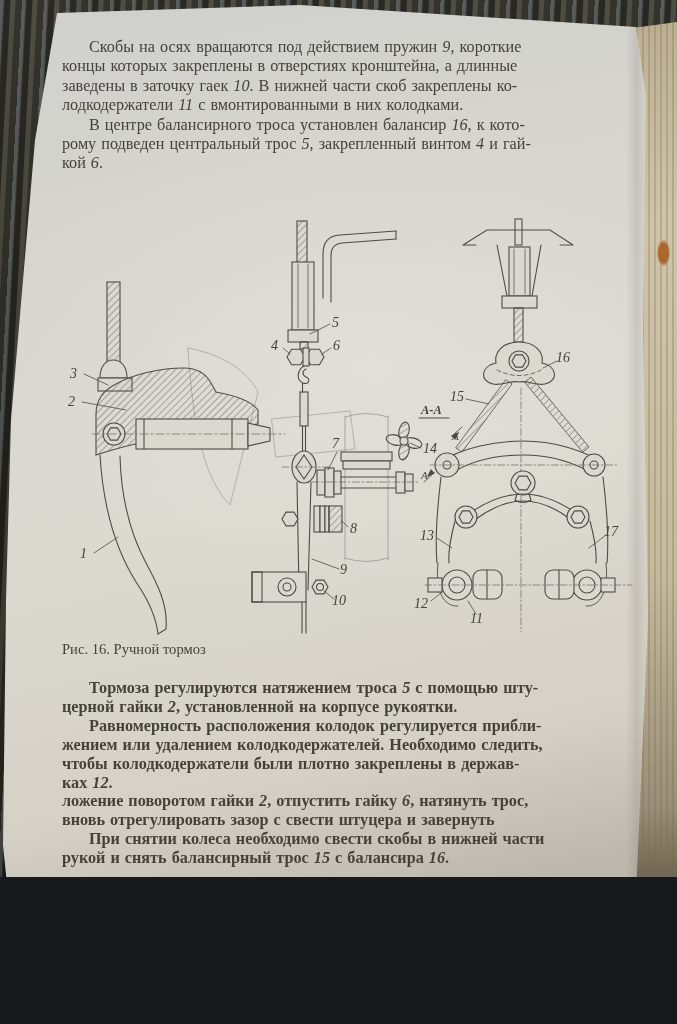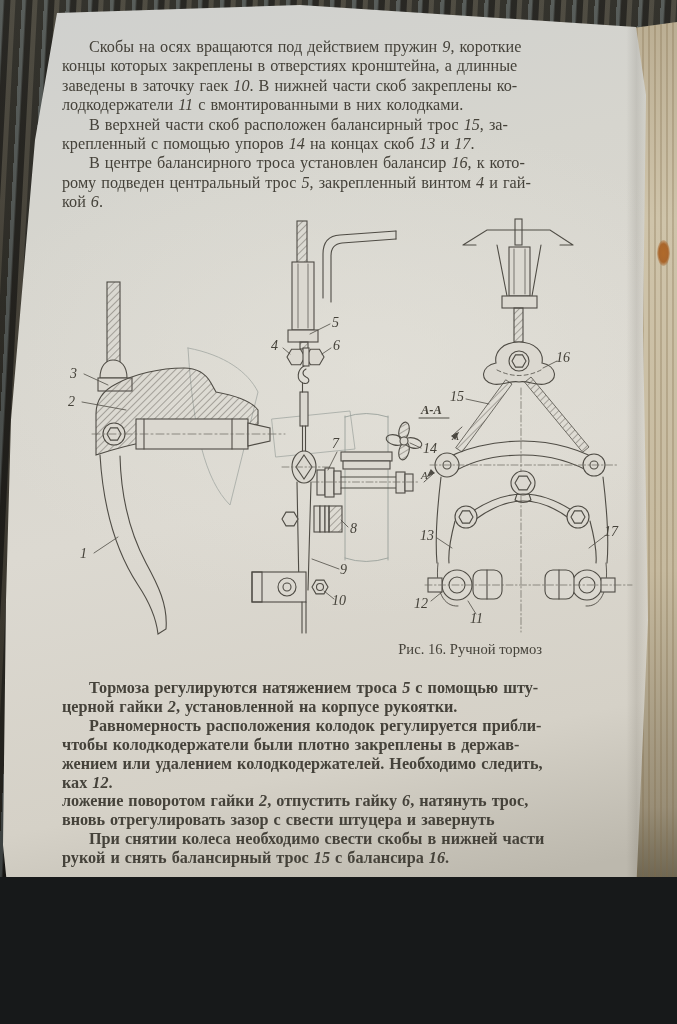--- a/index.html
+++ b/index.html
@@ -38,21 +38,21 @@
   .textblock{position:absolute;left:62px;width:578px;color:#45423a;
              font-size:16.2px;line-height:19.4px;word-spacing:1px;}
   .textblock.bottom{line-height:18.9px;font-weight:bold;}
   .para{margin:0;}
   .tline{text-align:justify;white-space:nowrap;}
   .tline::after{content:"";display:inline-block;width:100%;height:0;}
   .tline.lastline{white-space:normal;}
   .tline.lastline::after{content:none;}
   .tline.indent{text-indent:27px;}
   .tline em{font-style:italic;}
-  .caption{position:absolute;left:62px;top:641px;width:480px;text-align:right;
+  .caption{position:absolute;left:62px;top:641px;width:480px;text-align:left;
            color:#45423a;font-size:14.6px;}
   .pagenum{position:absolute;left:60px;top:903px;color:#4a473f;font-size:15px;}
   
   .fig{position:absolute;left:40px;top:210px;}
   .fig text{font-family:"Liberation Serif","DejaVu Serif",serif;font-style:italic;
             font-size:14px;fill:#45423a;}
   .fig text.sec{font-size:12.5px;font-weight:bold;}
   .fig text.arr{font-size:11px;}
 </style>
 </head>
@@ -65,24 +65,20 @@
   </div>
   <div class="stain"></div>
   <div class="page"></div>
 
   <div class="textblock" style="top:38px;">
       <div class="para">
         <div class="tline indent">Скобы на осях вращаются под действием пружин <em>9</em>, короткие</div>
         <div class="tline">концы которых закреплены в отверстиях кронштейна, а длинные</div>
         <div class="tline">заведены в заточку гаек <em>10</em>. В нижней части скоб закреплены ко-</div>
         <div class="tline lastline">лодкодержатели <em>11</em> с вмонтированными в них колодками.</div>
-      </div>
-      <div class="para">
-        <div class="tline indent">В верхней части скоб расположен балансирный трос <em>15</em>, за-</div>
-        <div class="tline lastline">крепленный с помощью упоров <em>14</em> на концах скоб <em>13</em> и <em>17</em>.</div>
       </div>
       <div class="para">
         <div class="tline indent">В центре балансирного троса установлен балансир <em>16</em>, к кото-</div>
         <div class="tline">рому подведен центральный трос <em>5</em>, закрепленный винтом <em>4</em> и гай-</div>
         <div class="tline lastline">кой <em>6</em>.</div>
       </div>
     </div>
 
   <svg class="fig" width="610" height="432" viewBox="40 210 610 432">
     <defs>
@@ -298,22 +294,22 @@
 
   <div class="caption">Рис. 16. Ручной тормоз</div>
 
   <div class="textblock bottom" style="top:679px;">
       <div class="para">
         <div class="tline indent">Тормоза регулируются натяжением троса <em>5</em> с помощью шту-</div>
         <div class="tline lastline">церной гайки <em>2</em>, установленной на корпусе рукоятки.</div>
       </div>
       <div class="para">
         <div class="tline indent">Равномерность расположения колодок регулируется прибли-</div>
+        <div class="tline">жением или удалением колодкодержателей. Необходимо следить,</div>
         <div class="tline">чтобы колодкодержатели были плотно закреплены в держав-</div>
-        <div class="tline">жением или удалением колодкодержателей. Необходимо следить,</div>
         <div class="tline lastline">ках <em>12</em>.</div>
       </div>
       <div class="para">
         <div class="tline">ложение поворотом гайки <em>2</em>, отпустить гайку <em>6</em>, натянуть трос,</div>
         <div class="tline">вновь отрегулировать зазор с свести штуцера и завернуть</div>
       </div>
       <div class="para">
         <div class="tline indent">При снятии колеса необходимо свести скобы в нижней части</div>
         <div class="tline lastline">рукой и снять балансирный трос <em>15</em> с балансира <em>16</em>.</div>
       </div>

